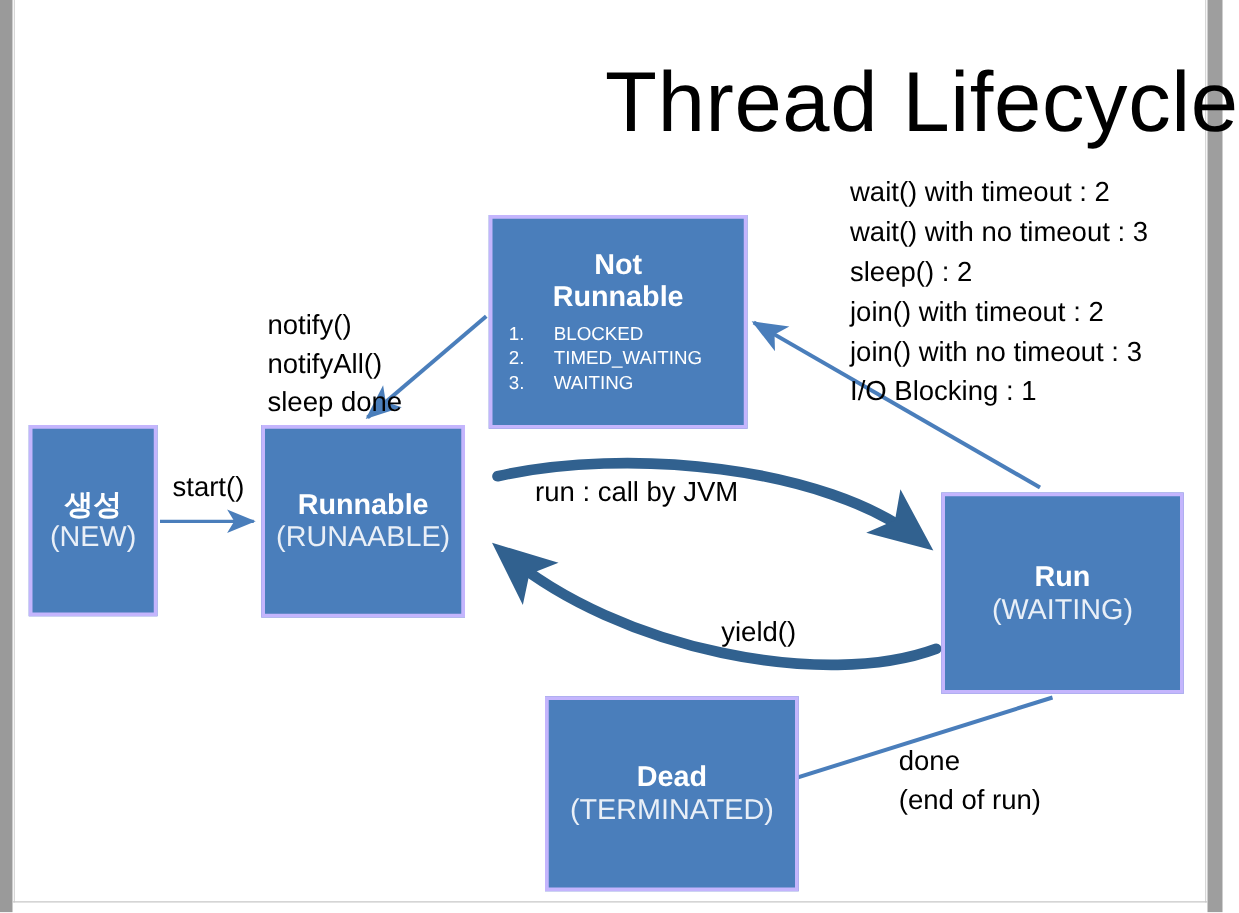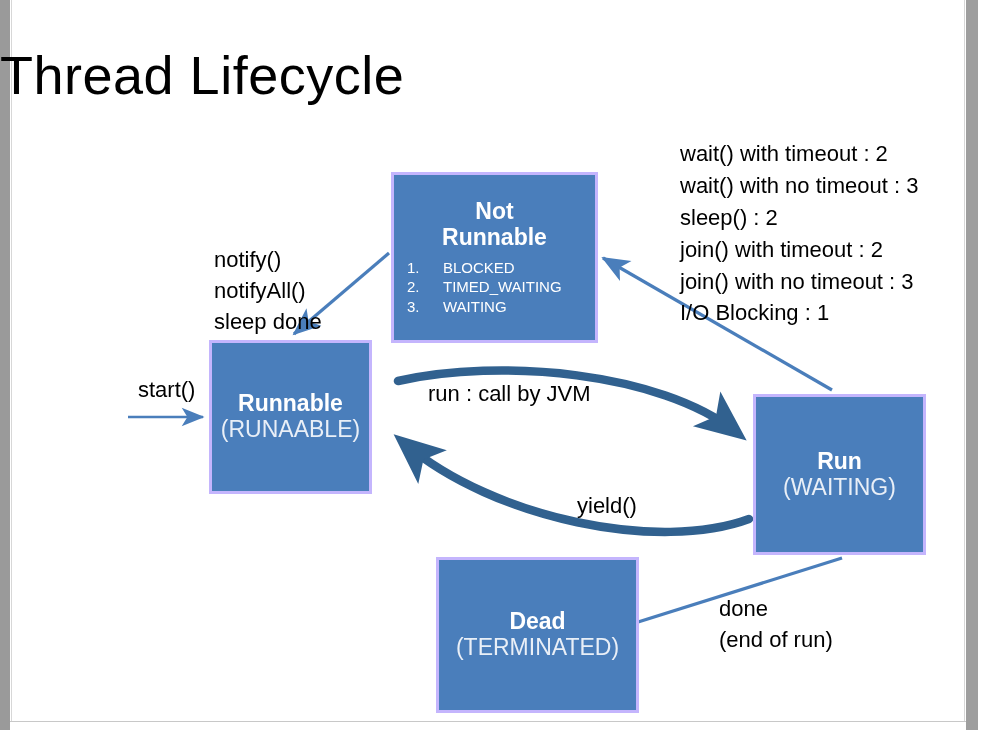--- a/index.html
+++ b/index.html
@@ -49,22 +49,22 @@
     left: 964px; top: 0;
     width: 1px; height: 722px;
     background: #d7d7d7;
   }
 
   
   .slide-title {
     position: absolute;
     left: 0; top: 48px;
     width: 991px;
-    text-align: left;
-    font-size: 54px;
+    text-align: right;
+    font-size: 68px;
     font-weight: 400;
     color: #000000;
     letter-spacing: 0.5px;
     line-height: 1.0;
     white-space: nowrap;
   }
 
   
   .arrows {
     position: absolute;
@@ -97,21 +97,21 @@
     font-size: 23px;
     line-height: 1.12;
     text-align: center;
     color: #e9eff7;
   }
 
   #box-new      { left: 23px;  top: 340px; width: 103px; height: 153px; }
   #box-runnable { left: 209px; top: 340px; width: 163px; height: 154px; }
   #box-notrun   { left: 391px; top: 172px; width: 207px; height: 171px;
                   justify-content: flex-start; padding-top: 24px; }
-  #box-run      { left: 753px; top: 394px; width: 173px; height: 161px; }
+  #box-run      { left: 753px; top: 394px; width: 194px; height: 161px; }
   #box-dead     { left: 394px; top: 557px; width: 203px; height: 156px; margin-left: 42px; }
 
   
   .nr-list {
     margin: 7px 0 0 0;
     padding: 0;
     list-style: none;
     align-self: stretch;
     font-size: 15px;
     line-height: 1.33;
@@ -183,20 +183,24 @@
 
     <g>
       <path d="M 398,381 C 500,358 660,372 736,432" fill="none" stroke="#31618f" stroke-width="8.5" stroke-linecap="round" marker-end="url(#ah-thick)"></path>
     </g>
 
     <g>
       <path d="M 749,519 C 660,552 495,520 404,443" fill="none" stroke="#31618f" stroke-width="8.5" stroke-linecap="round" marker-end="url(#ah-thick)"></path>
     </g>
   </svg>
 
+  <div id="box-new" class="state-box">
+    <div class="box-title">생성</div>
+    <div class="box-sub">(NEW)</div>
+  </div>
 
   <div id="box-runnable" class="state-box">
     <div class="box-title">Runnable</div>
     <div class="box-sub">(RUNAABLE)</div>
   </div>
 
   <div id="box-notrun" class="state-box">
     <div class="box-title">Not</div>
     <div class="box-title">Runnable</div>
     <ul class="nr-list">

